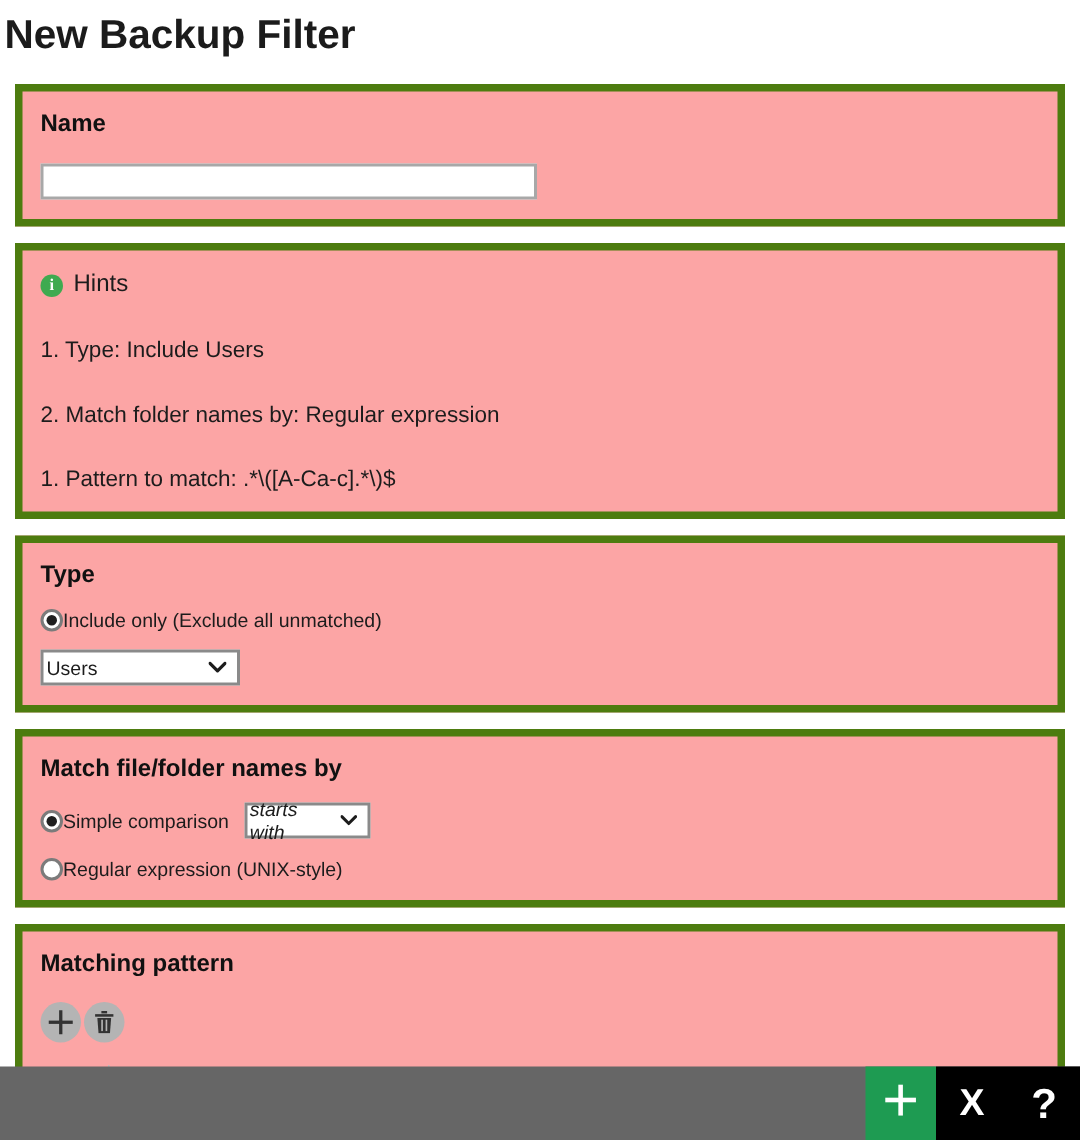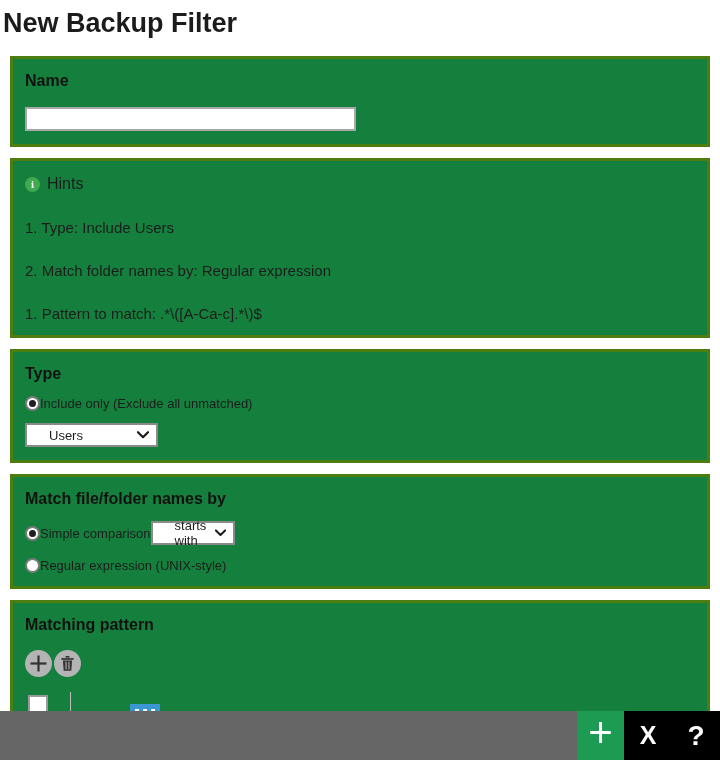--- a/index.html
+++ b/index.html
@@ -14,24 +14,24 @@
   }
   .page-title {
     font-size: 27px;
     font-weight: 700;
     color: #1b1b1b;
     margin: 0;
     padding: 8px 0 17px 3px;
   }
   .content { margin: 0 10px; }
   .panel {
-    border: 3px solid #4d7c0f;
+    border: 5px solid #4d7c0f;
     margin-bottom: 11px;
     padding: 12px 12px 13px 12px;
-    background: #15803d;
+    background: #fca5a5;
   }
   .panel h2 {
     font-size: 16px;
     font-weight: 700;
     margin: 1px 0 0 0;
     color: #111111;
   }
   
   .name-input {
     display: block;
@@ -79,27 +79,27 @@
     border-radius: 50%;
   }
   .radio-label { color: #1c1c1c; cursor: default; }
   
   .select-box {
     display: inline-flex;
     align-items: center;
     justify-content: space-between;
     border: 2px solid #8a8a8a;
     height: 24px;
-    padding: 0 7px 0 22px;
+    padding: 0 7px 0 2px;
     font-size: 13px;
     background: #ffffff;
     cursor: pointer;
   }
   .scope-select { width: 133px; margin-top: 12px; }
-  .comparison-select { width: 84px; margin-left: 0; }
+  .comparison-select { width: 84px; margin-left: 10px; font-style: italic; }
   .chevron-down { flex: 0 0 auto; margin-left: 6px; }
   
   .pattern-toolbar { display: flex; gap: 2px; margin-top: 16px; }
   .icon-circle {
     width: 27px; height: 27px;
     border-radius: 50%;
     background: #b4b4b4;
     display: flex; align-items: center; justify-content: center;
     cursor: pointer;
     border: none; padding: 0;

